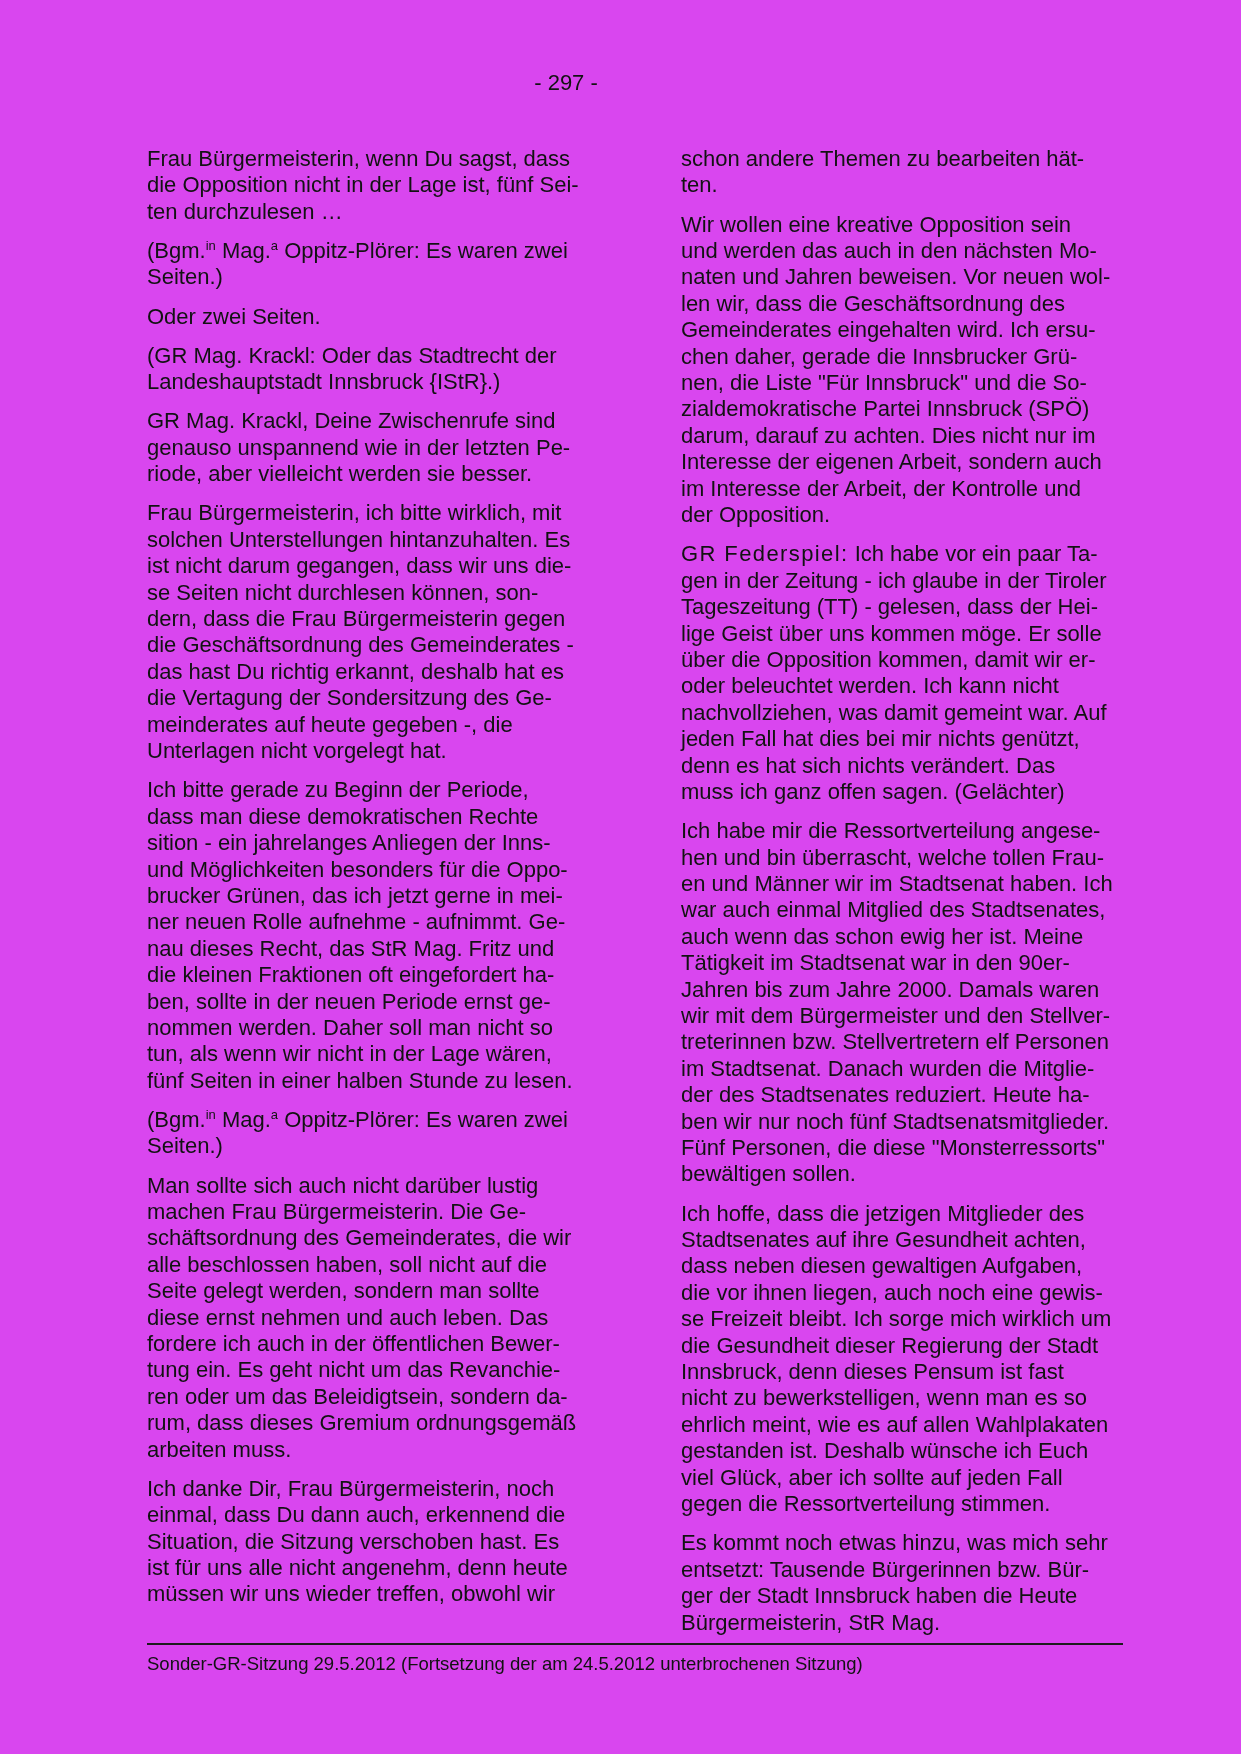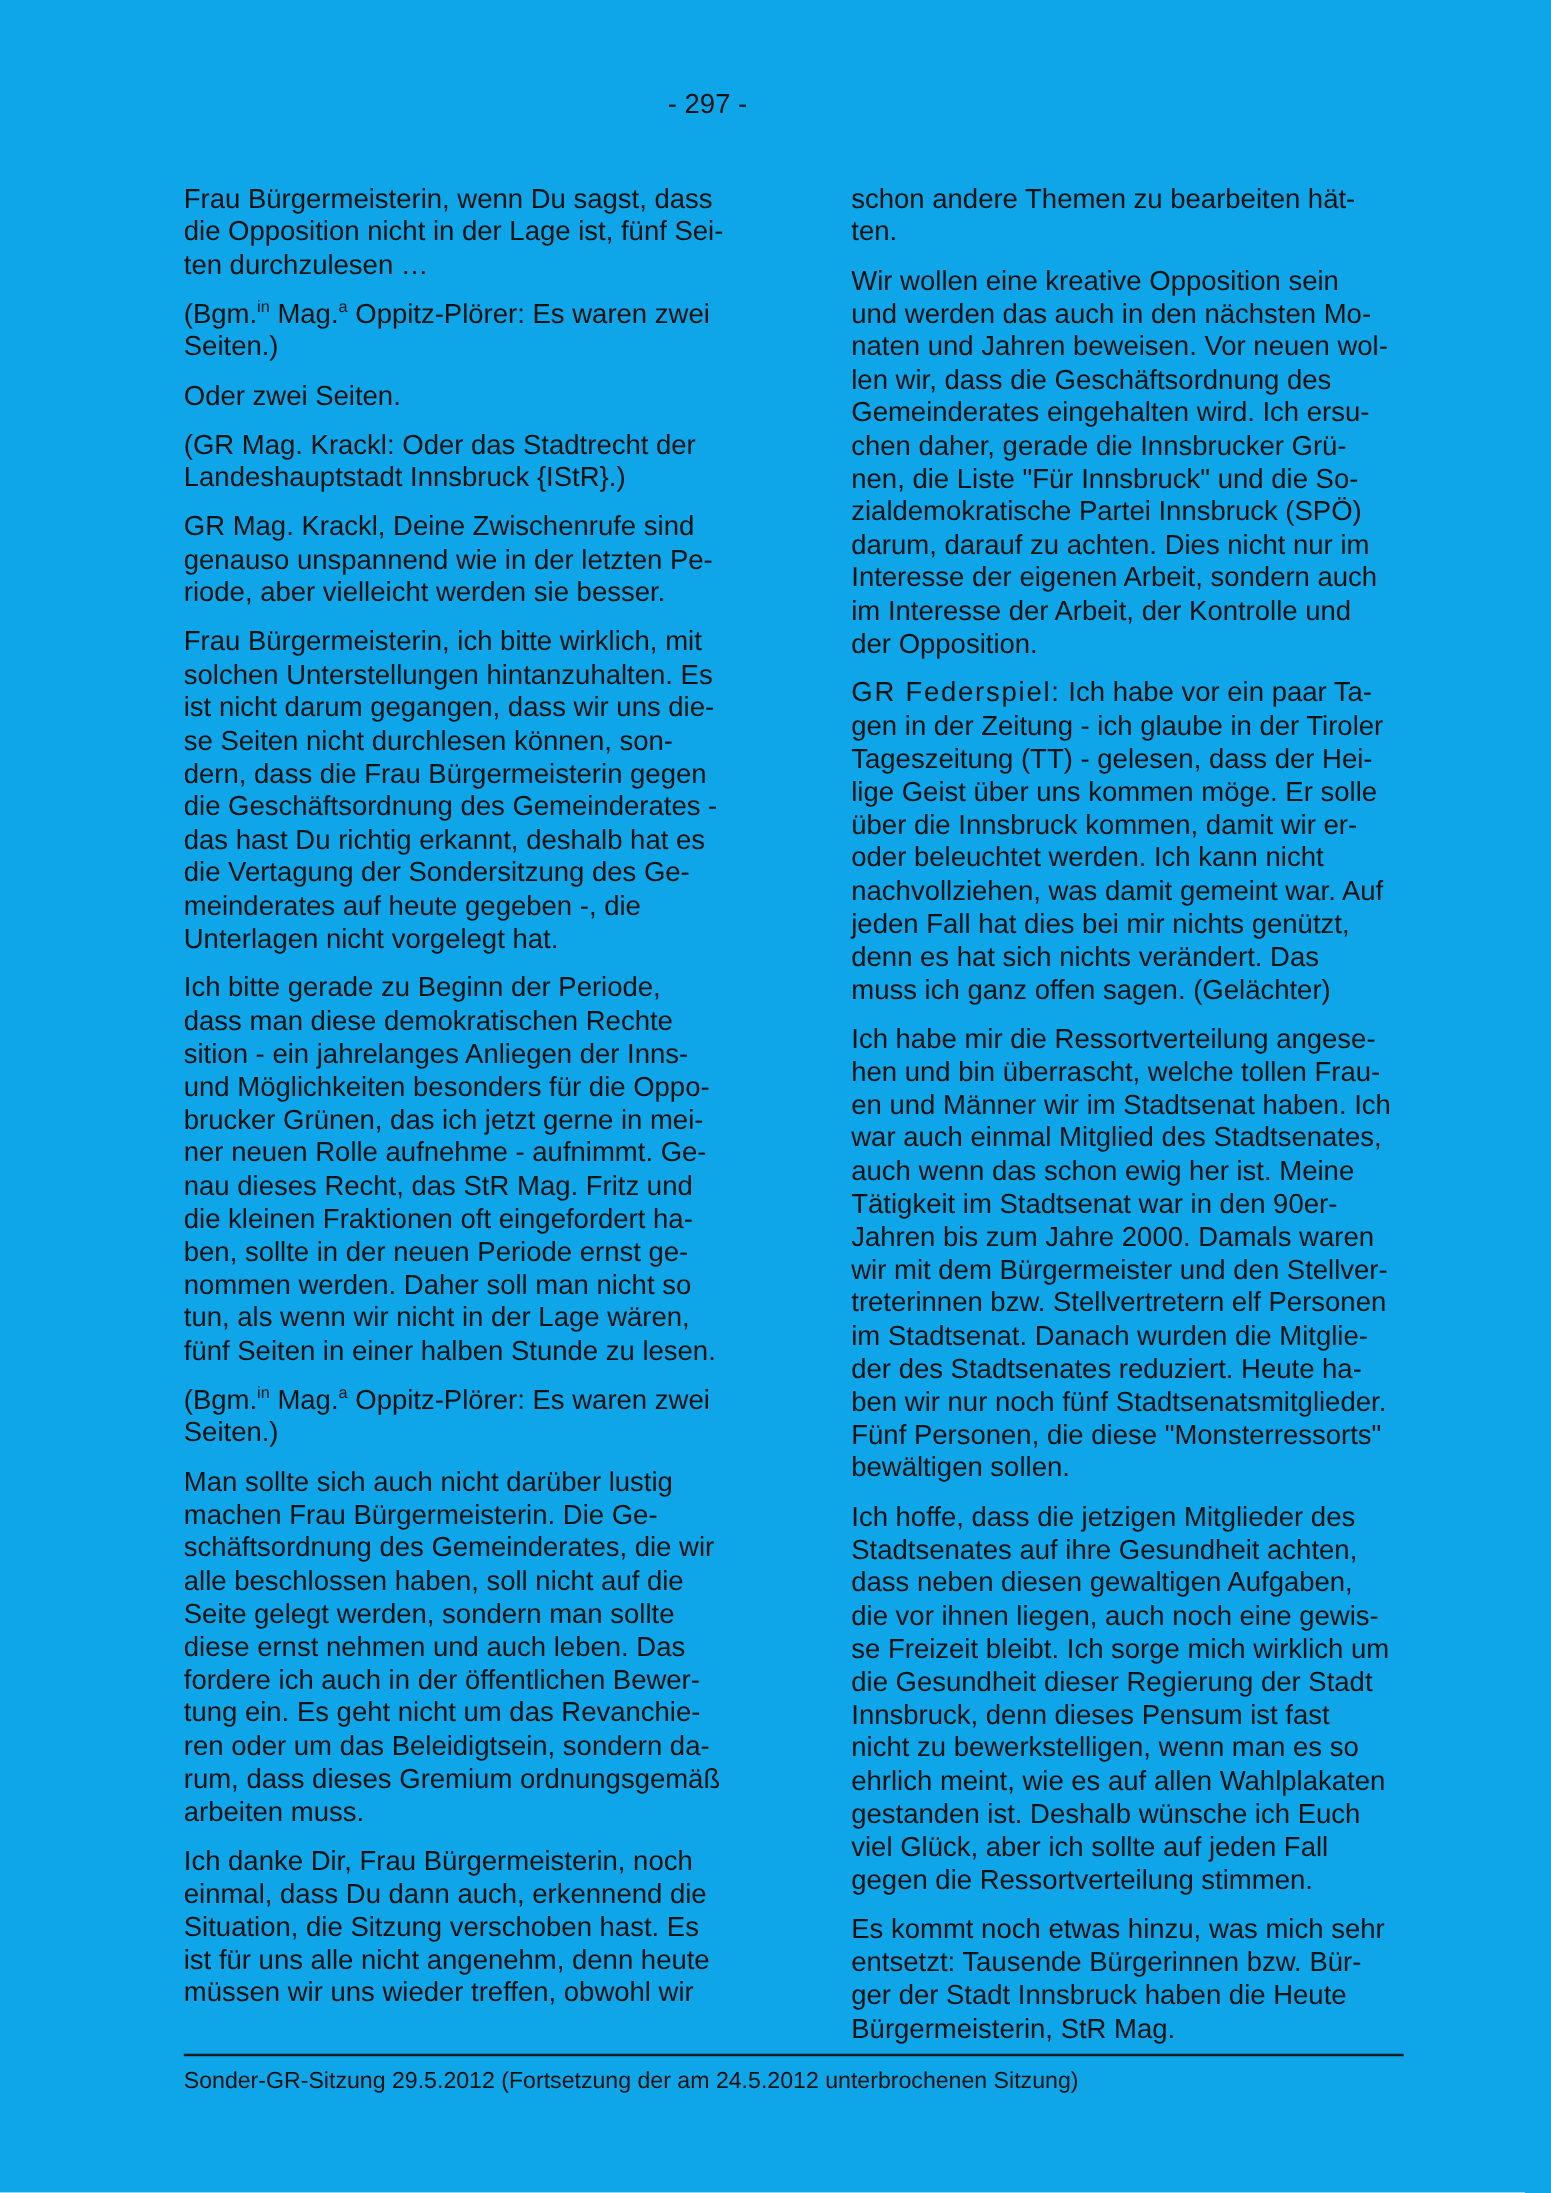--- a/index.html
+++ b/index.html
@@ -4,21 +4,21 @@
 <style>
   html, body {
     margin: 0;
     padding: 0;
     background: #ffffff;
   }
   .page {
     position: relative;
     width: 1241px;
     height: 1754px;
-    background: #0ea5e9;
+    background: #d946ef;
     font-family: "Liberation Sans", sans-serif;
     color: #121212;
     overflow: hidden;
   }
   .page-number {
     position: absolute;
     top: 70px;
     left: 566px;
     transform: translateX(-50%);
     font-size: 22px;
@@ -164,21 +164,21 @@
           <div class="line">darum, darauf zu achten. Dies nicht nur im</div>
           <div class="line">Interesse der eigenen Arbeit, sondern auch</div>
           <div class="line">im Interesse der Arbeit, der Kontrolle und</div>
           <div class="line">der Opposition.</div>
         </div>
         <div class="para">
           <div class="line"><span class="sperr">GR Federspiel:</span> Ich habe vor ein paar Ta-</div>
           <div class="line">gen in der Zeitung - ich glaube in der Tiroler</div>
           <div class="line">Tageszeitung (TT) - gelesen, dass der Hei-</div>
           <div class="line">lige Geist über uns kommen möge. Er solle</div>
-          <div class="line">über die Innsbruck kommen, damit wir er-</div>
+          <div class="line">über die Opposition kommen, damit wir er-</div>
           <div class="line">oder beleuchtet werden. Ich kann nicht</div>
           <div class="line">nachvollziehen, was damit gemeint war. Auf</div>
           <div class="line">jeden Fall hat dies bei mir nichts genützt,</div>
           <div class="line">denn es hat sich nichts verändert. Das</div>
           <div class="line">muss ich ganz offen sagen. (Gelächter)</div>
         </div>
         <div class="para">
           <div class="line">Ich habe mir die Ressortverteilung angese-</div>
           <div class="line">hen und bin überrascht, welche tollen Frau-</div>
           <div class="line">en und Männer wir im Stadtsenat haben. Ich</div>

